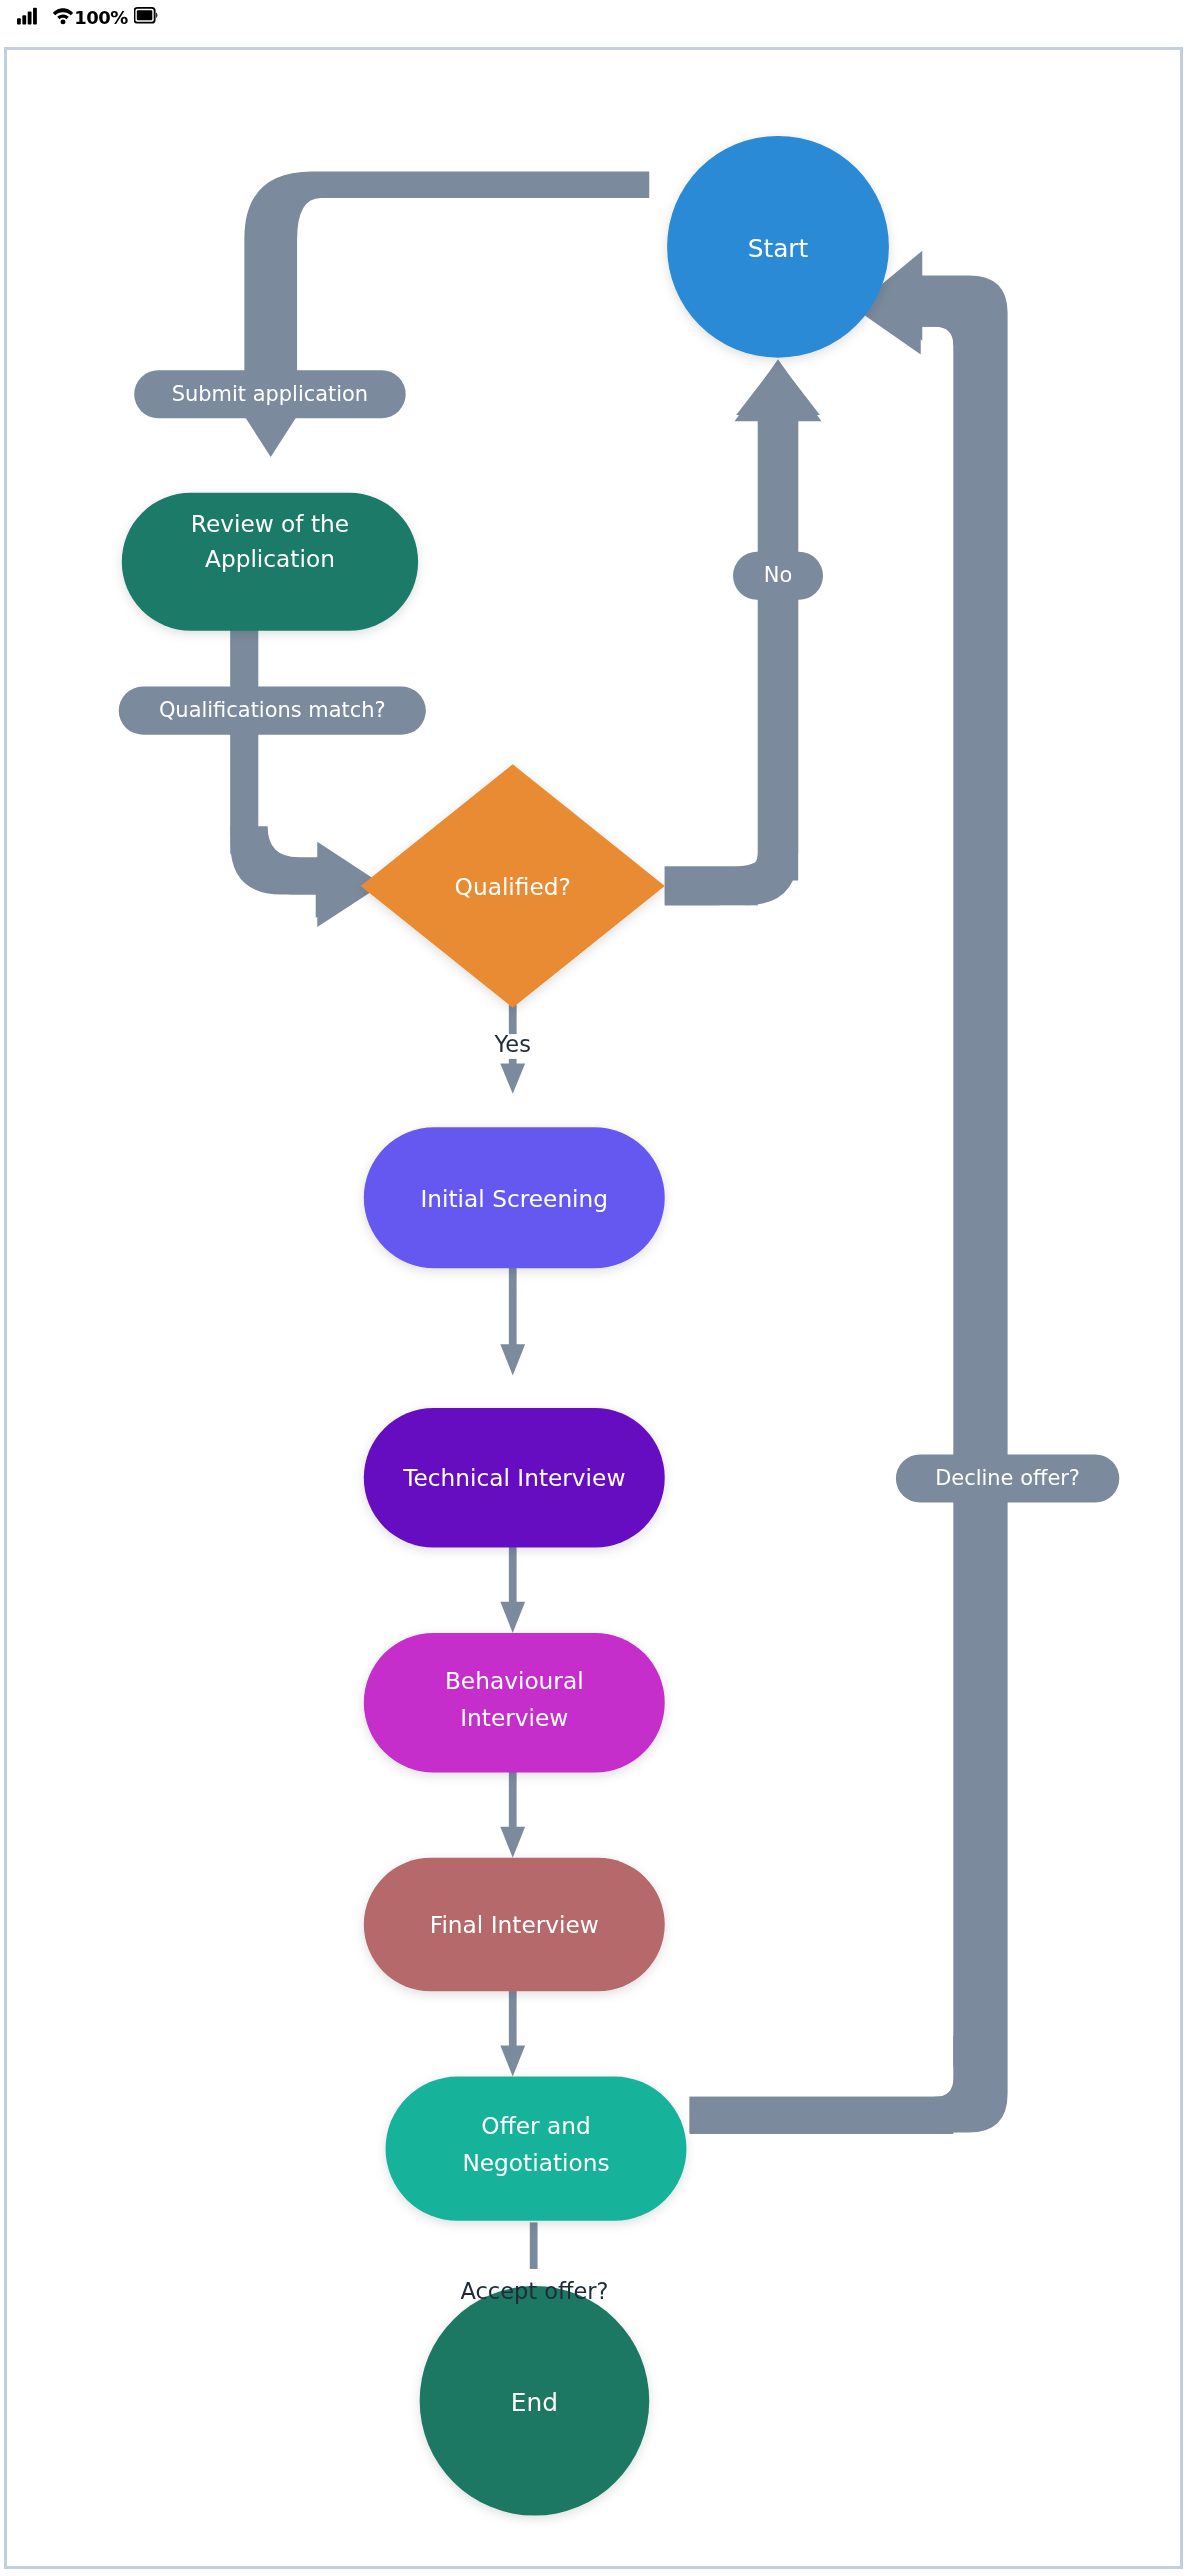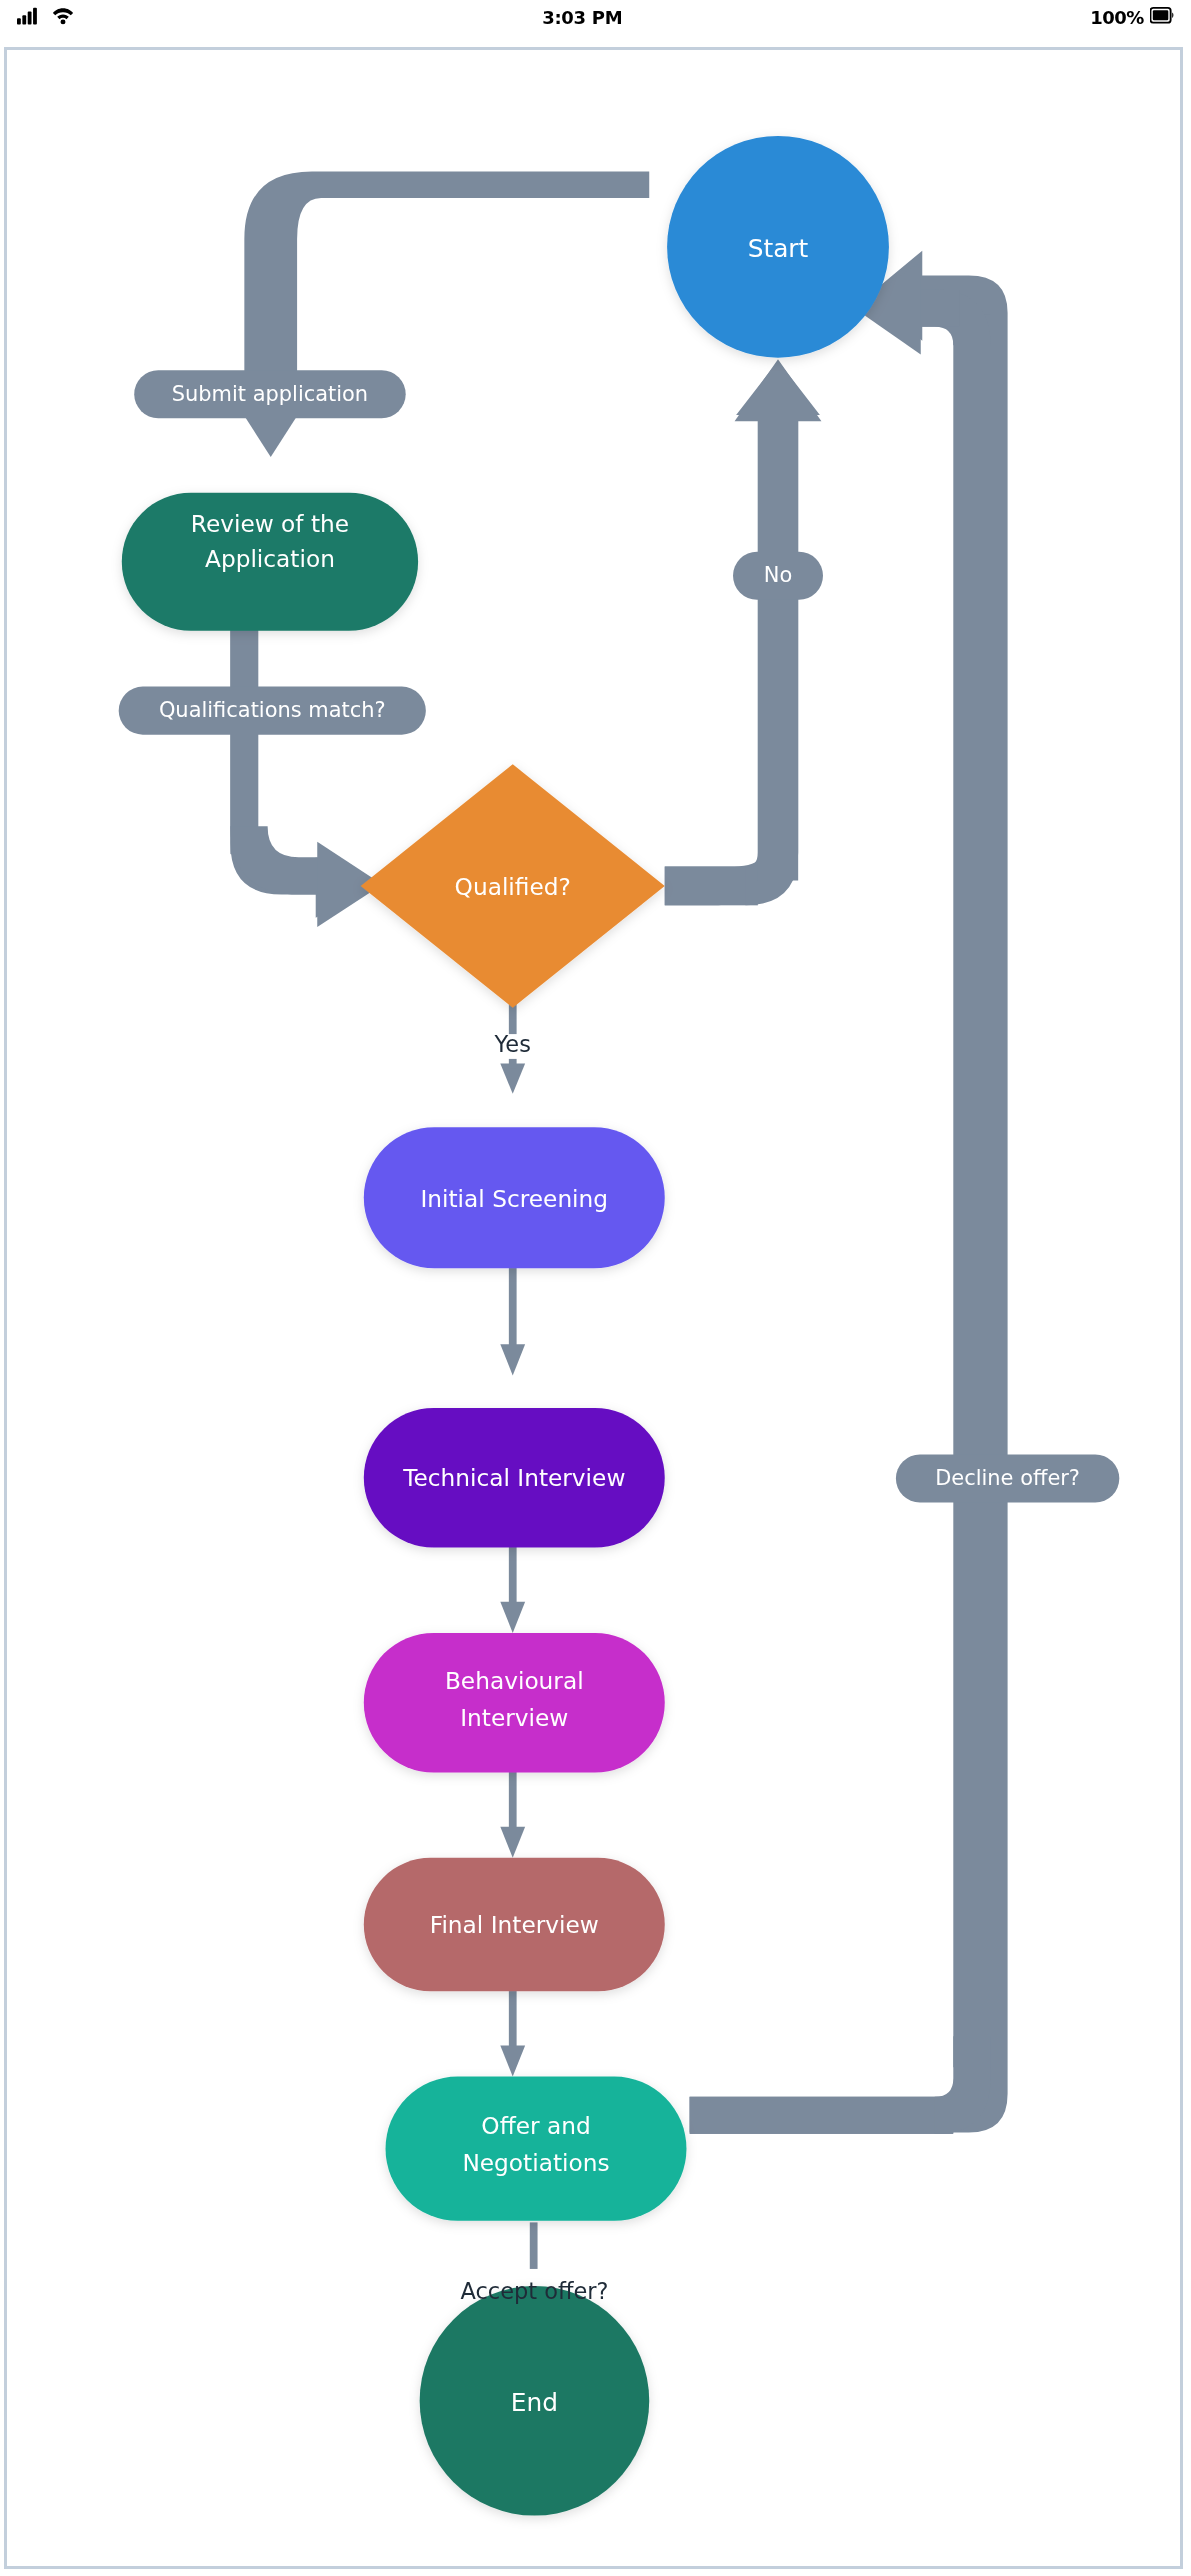--- a/index.html
+++ b/index.html
@@ -66,23 +66,20 @@
         </svg>
       </span>
 
       <span>
         <svg width="22" height="18.6" viewBox="0 0 28 24">
           <path d="M14 3 C8 3 3.5 6 1 9 L4 12 C6.5 9.5 9.8 8 14 8 C18.2 8 21.5 9.5 24 12 L27 9 C24.5 6 20 3 14 3 Z" fill="#000"></path>
           <path d="M14 11 C10.8 11 8.2 12.3 6.5 14 L9.5 17 C10.8 15.8 12.3 15.2 14 15.2 C15.7 15.2 17.2 15.8 18.5 17 L21.5 14 C19.8 12.3 17.2 11 14 11 Z" fill="#000"></path>
           <circle cx="14" cy="20.5" r="3.2" fill="#000"></circle>
         </svg>
       </span>
-    </div>
-    <div class="sb-center">
-      <span class="sb-time">3:03 PM</span>
     </div>
     <div class="sb-right">
       <span class="sb-batt-text">100%</span>
       <span>
         <svg width="25" height="18.6" viewBox="0 0 32 24">
           <rect x="0.5" y="2.5" width="26" height="19" rx="3.5" fill="none" stroke="#000" stroke-width="2.4"></rect>
           <rect x="3.5" y="5.5" width="20" height="13" rx="1.6" fill="#000"></rect>
           <path d="M28.5 8.5 C30.6 9.6 30.6 14.4 28.5 15.5 Z" fill="#000"></path>
         </svg>
       </span>

